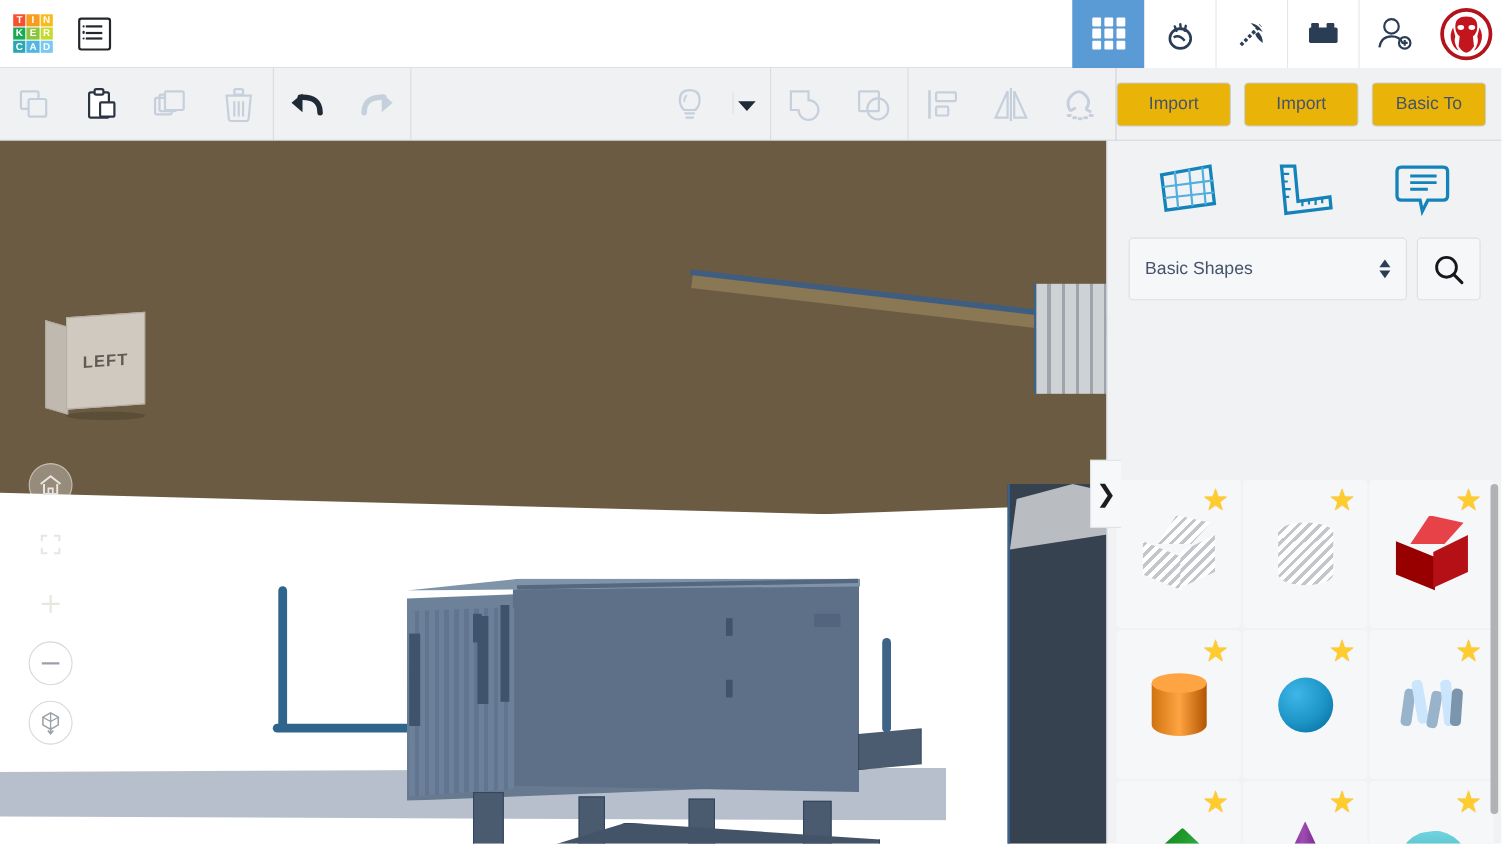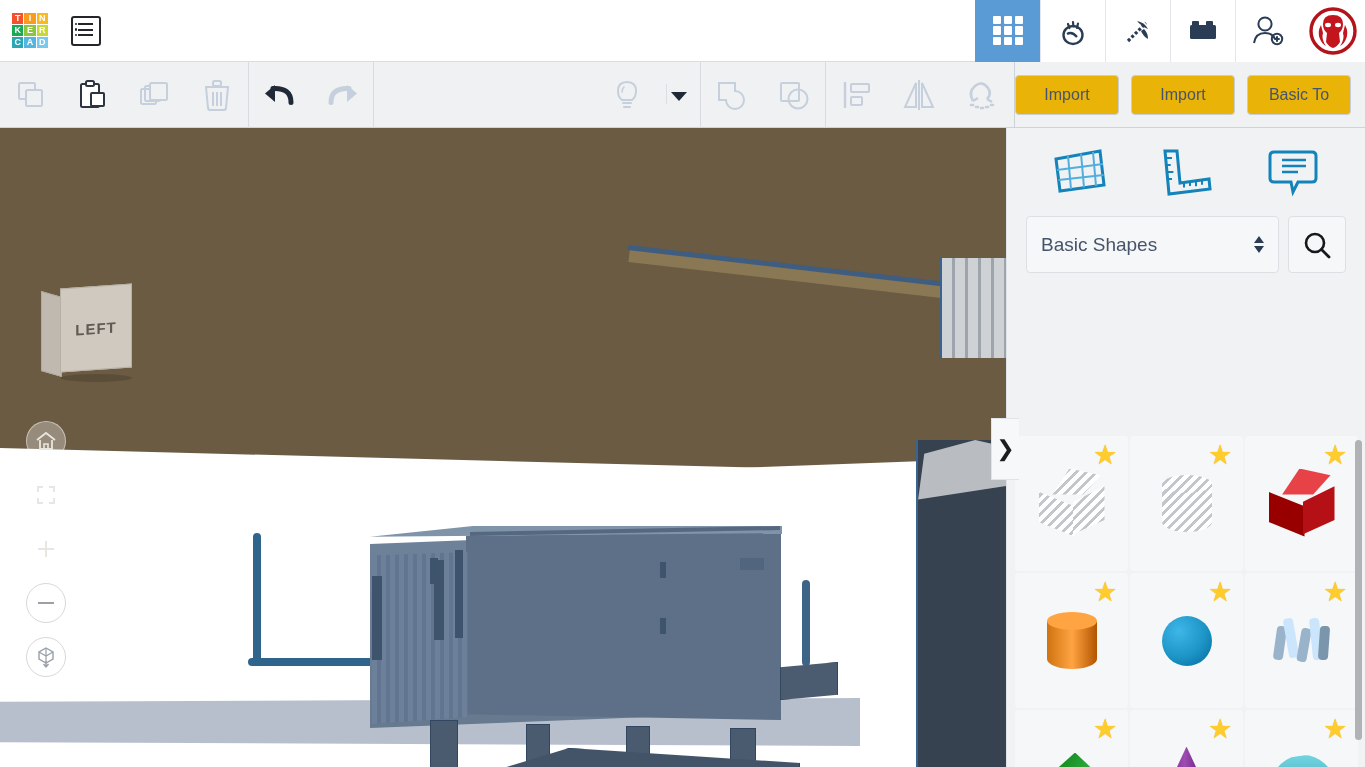--- a/index.html
+++ b/index.html
@@ -271,21 +271,21 @@
   }
   .panel-icon { width: 64px; height: 58px; display:flex; align-items:center; justify-content:center; cursor: pointer; }
   .panel-search-row {
     display: flex; align-items: center; gap: 9px;
     padding: 0 19px 0 19px;
   }
   .dropdown {
     flex: 1 1 auto; height: 57px;
     background: #f6f7f8; border: 1px solid #dcdfe3; border-radius: 4px;
     display: flex; align-items: center; padding: 0 14px;
-    color: #46546b; font-size: 19px; cursor: pointer; gap: 32px;
+    color: #46546b; font-size: 16px; cursor: pointer; gap: 32px;
   }
   .dd-arrows {
     margin-left: auto; display: flex; flex-direction: column; gap: 3px; align-items: center;
   }
   .dd-arrows i {
     width: 0; height: 0;
     border-left: 5.5px solid transparent; border-right: 5.5px solid transparent;
   }
   .dd-up { border-bottom: 7px solid #2b3d55; }
   .dd-down { border-top: 7px solid #2b3d55; }

